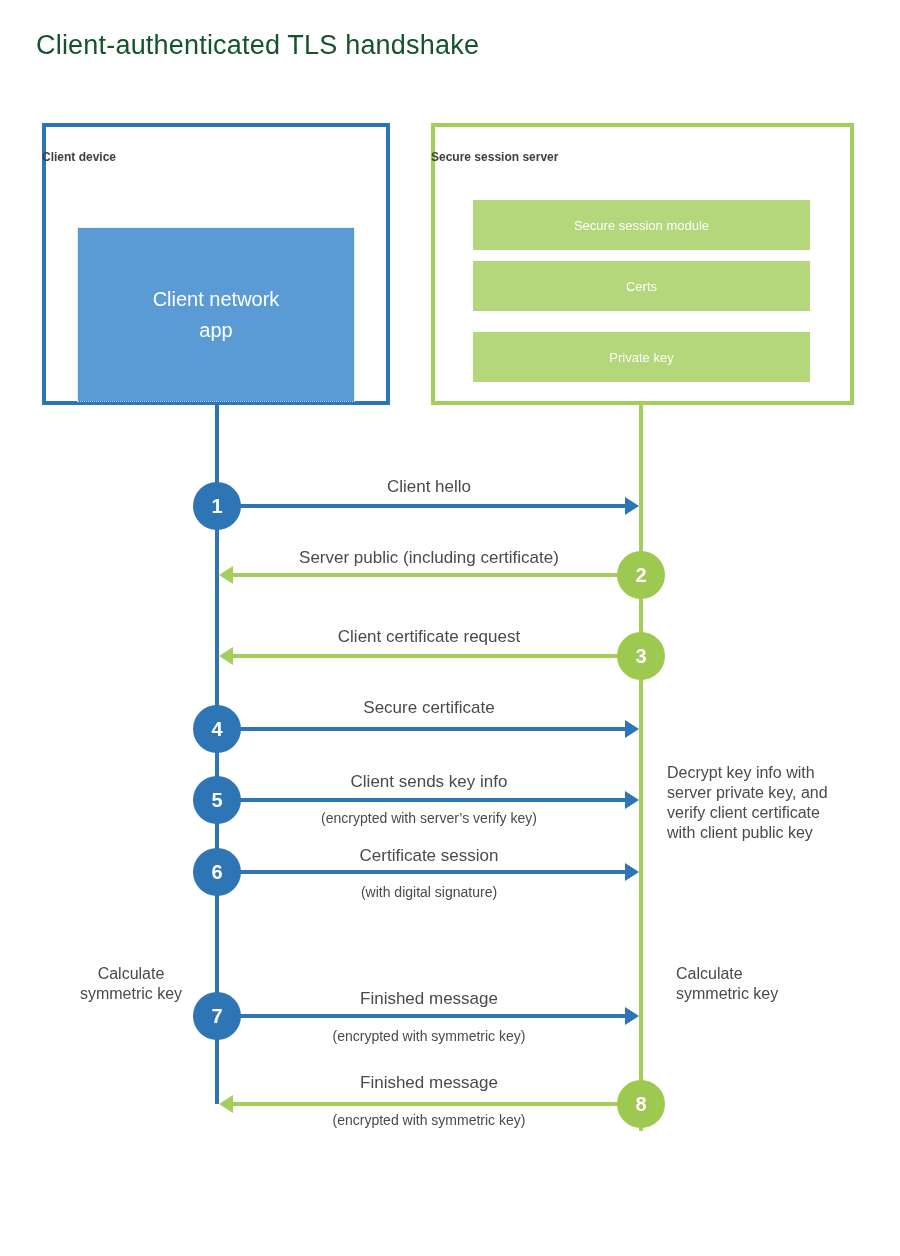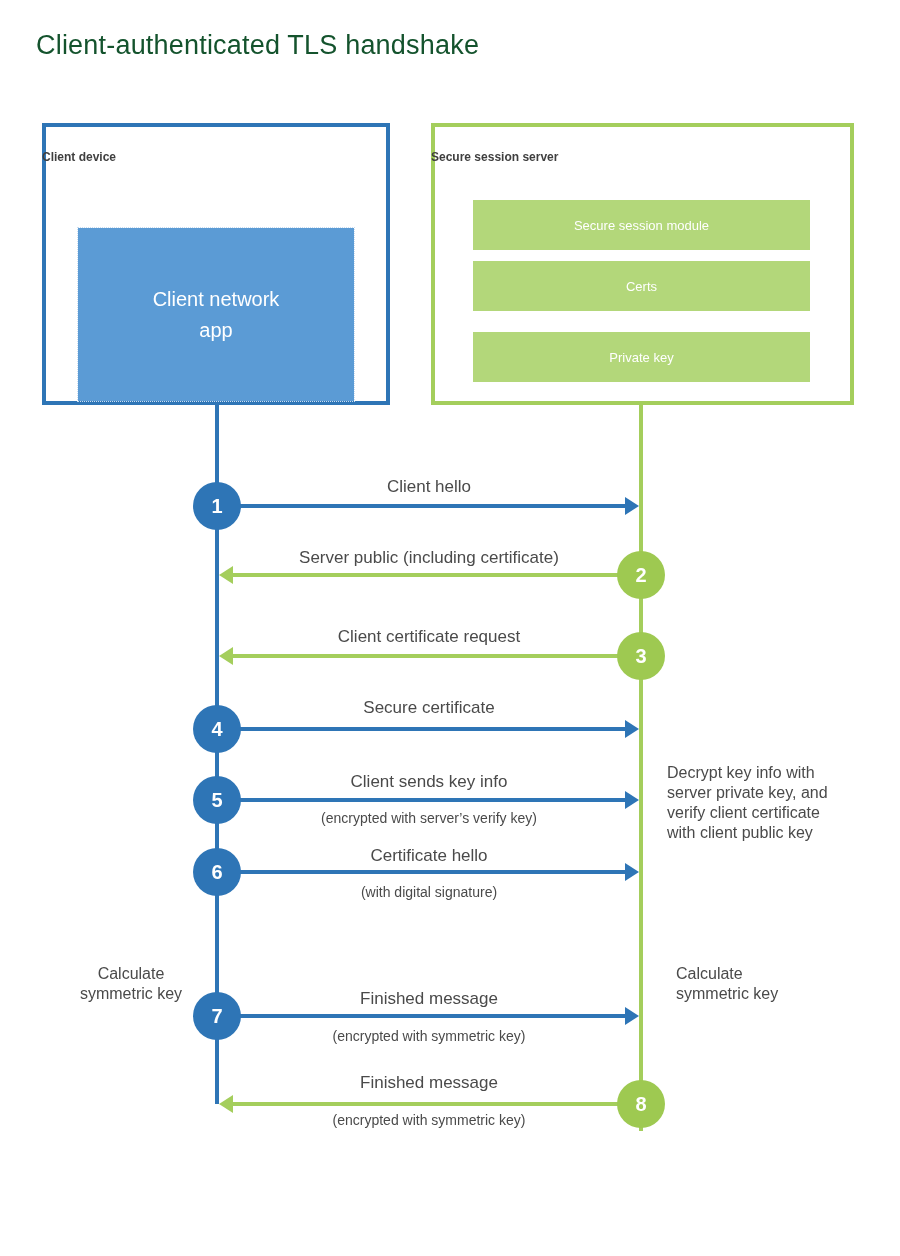--- a/index.html
+++ b/index.html
@@ -126,21 +126,21 @@
     <div class="head" style="top:791px"></div>
     <div class="circle" style="top:776px">5</div>
     <div class="msg-label" style="top:772px">Client sends key info</div>
     <div class="msg-sub" style="top:810px">(encrypted with server’s verify key)</div>
   </div>
 
   <div class="step blue">
     <div class="shaft" style="top:870px"></div>
     <div class="head" style="top:863px"></div>
     <div class="circle" style="top:848px">6</div>
-    <div class="msg-label" style="top:846px">Certificate hello</div>
+    <div class="msg-label" style="top:846px">Certificate session</div>
     <div class="msg-sub" style="top:884px">(with digital signature)</div>
   </div>
 
   <div class="step blue">
     <div class="shaft" style="top:1014px"></div>
     <div class="head" style="top:1007px"></div>
     <div class="circle" style="top:992px">7</div>
     <div class="msg-label" style="top:989px">Finished message</div>
     <div class="msg-sub" style="top:1028px">(encrypted with symmetric key)</div>
   </div>

